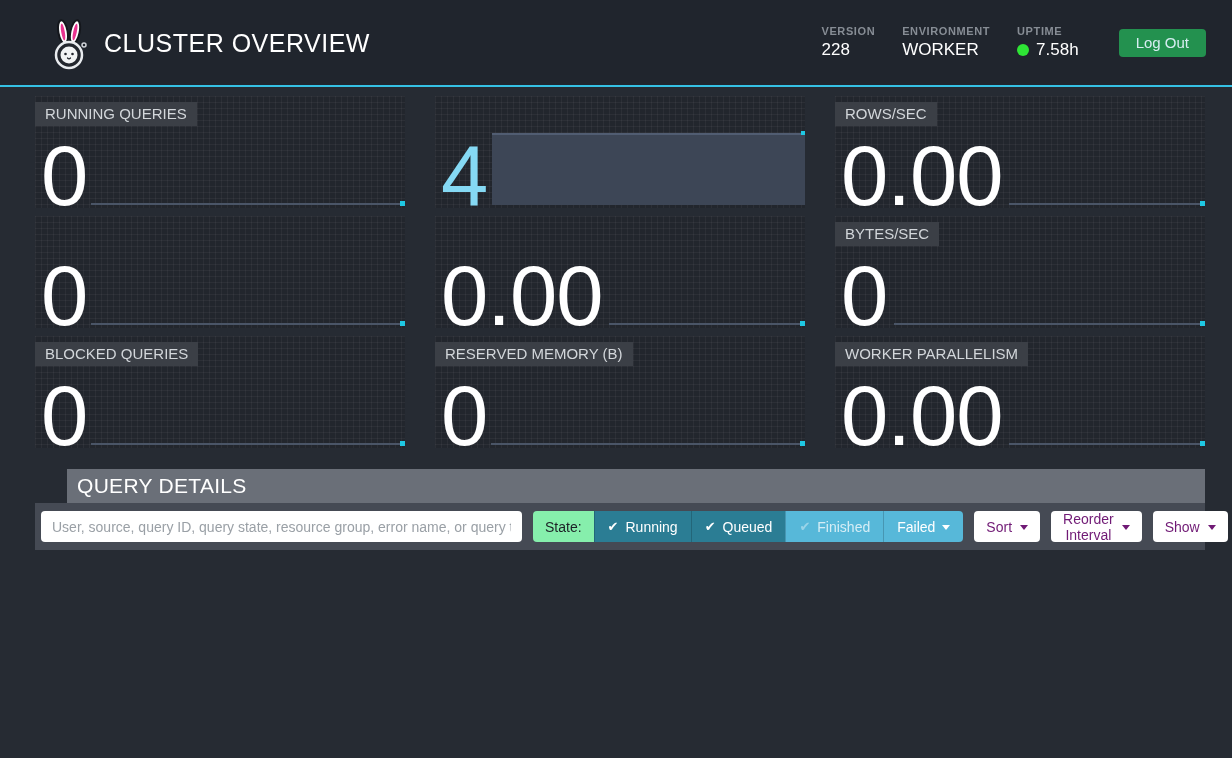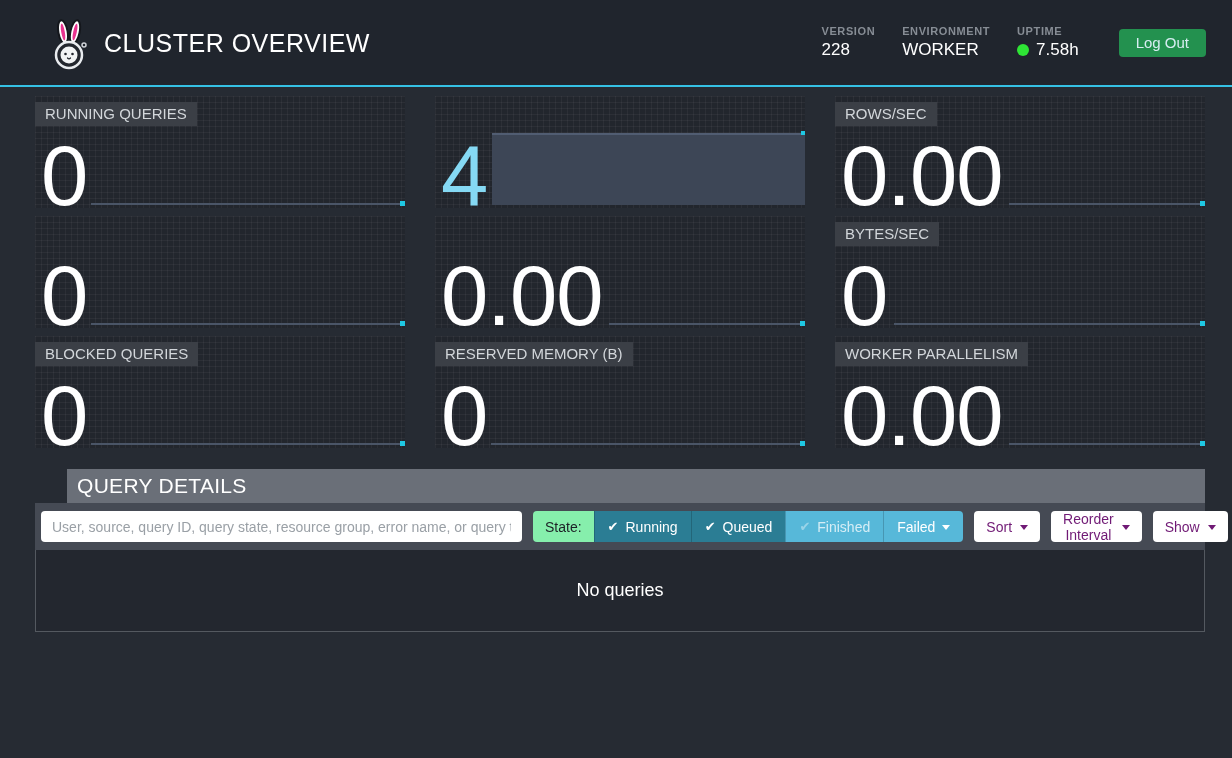--- a/index.html
+++ b/index.html
@@ -261,17 +261,14 @@
           <button class="tb-btn">
             <span>Reorder Interval</span>
             <span class="caret"></span>
           </button>
           <button class="tb-btn">
             <span>Show</span>
             <span class="caret"></span>
           </button>
         </div>
     </div>
-    <div class="qd-empty">
-      <span>No queries</span>
-    </div>
   </section>
 </main>
 
 </body></html>

